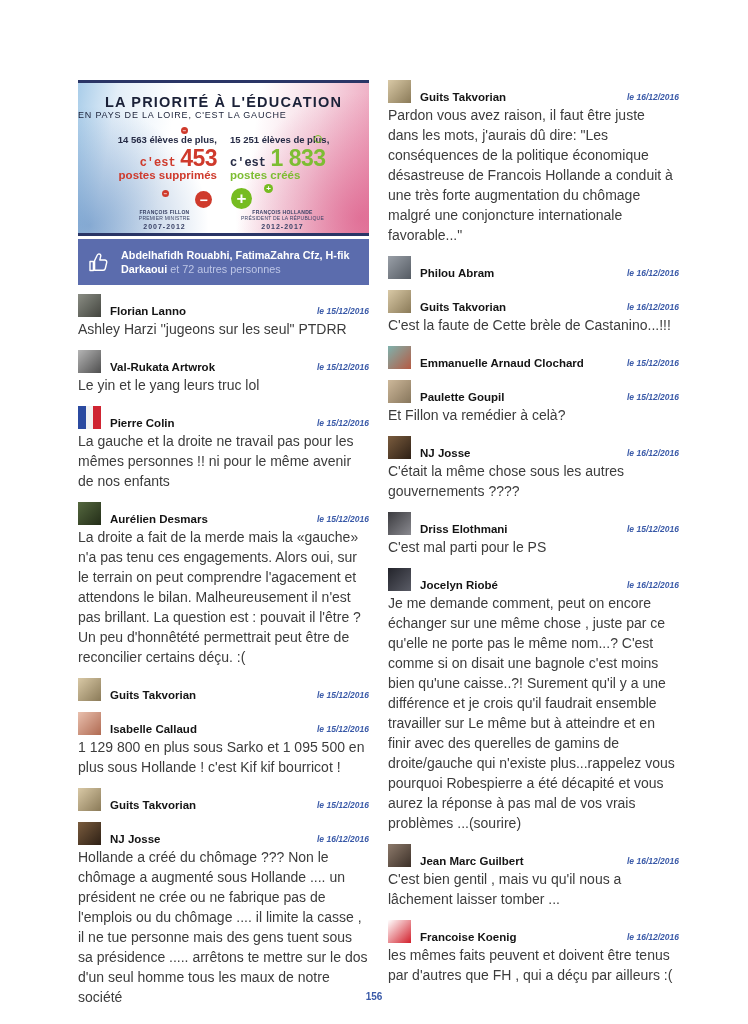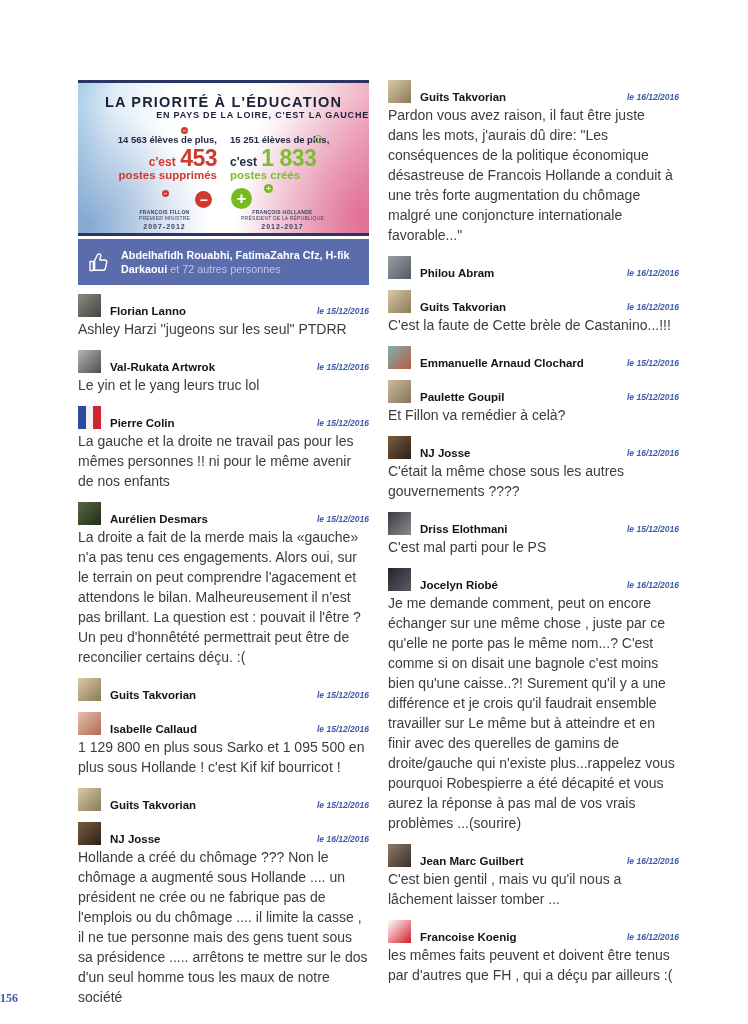--- a/index.html
+++ b/index.html
@@ -14,27 +14,27 @@
   .infographic{
     position:relative;height:150px;overflow:hidden;
     border-top:3px solid #2a3566;border-bottom:3px solid #2a3566;
     background:
       radial-gradient(circle at 4% 95%, rgba(60,115,180,.55), rgba(60,115,180,0) 38%),
       radial-gradient(circle at 97% 90%, rgba(214,70,120,.55), rgba(214,70,120,0) 40%),
       linear-gradient(100deg,#a9cde9 0%,#e3eef8 13%,#ffffff 32%,#ffffff 58%,#f6d9e3 78%,#ec9cb7 100%);
   }
   .ig-title{margin-top:11px;text-align:center;font-size:14.5px;font-weight:800;
     letter-spacing:1.2px;color:#1b2138;}
-  .ig-subtitle{text-align:right;font-size:9px;font-weight:700;letter-spacing:.8px;color:#1b2138;}
+  .ig-subtitle{text-align:left;font-size:9px;font-weight:400;letter-spacing:.8px;color:#1b2138;}
   .ig-stats{position:absolute;left:0;right:0;top:52px;display:flex;justify-content:center;gap:13px;}
   .ig-stat{width:120px;line-height:1.05;}
   .ig-stat.left{text-align:right;}
   .ig-stat.right{text-align:left;}
   .ig-line1{font-size:9.5px;font-weight:700;color:#262b45;margin-bottom:1px;}
-  .ig-cest{font-size:12px;font-weight:700;}
+  .ig-cest{font-size:12px;font-weight:700;font-family:Liberation Mono, monospace;}
   .ig-num{font-size:23px;font-weight:800;letter-spacing:-.5px;}
   .ig-line3{font-size:11.5px;font-weight:700;margin-top:-1px;}
   .red{color:#cf3a2c;} .green{color:#7dbd33;} .navy{color:#262b45;}
   .badge{position:absolute;border-radius:50%;display:flex;align-items:center;justify-content:center;
     color:#fff;font-weight:800;line-height:1;}
   .b-minus-big{left:117px;top:108px;width:17px;height:17px;background:#cf3a2c;font-size:14px;}
   .b-plus-big{left:153px;top:105px;width:21px;height:21px;background:#76bc21;font-size:17px;}
   .b-minus-s1{left:103px;top:44px;width:7px;height:7px;background:#cf3a2c;font-size:6px;}
   .b-minus-s2{left:84px;top:107px;width:7px;height:7px;background:#cf3a2c;font-size:6px;}
   .b-plus-s1{left:186px;top:101px;width:9px;height:9px;background:#76bc21;font-size:8px;}
@@ -54,22 +54,22 @@
 
   
   .comments{margin-top:9px;}
   .comment{margin-bottom:11px;}
   .c-head{display:flex;align-items:flex-end;gap:9px;}
   .avatar{flex:none;width:23px;height:23px;background:#999;}
   .c-author{flex:1;font-weight:700;font-size:11.5px;color:#141414;white-space:nowrap;overflow:hidden;}
   .c-date{flex:none;font-size:8.5px;font-style:italic;font-weight:700;color:#3a5aa8;padding-bottom:1px;}
   .c-text{font-size:14px;line-height:20px;color:#3c3c3c;margin-top:2px;}
 
-  .page-number{position:absolute;left:0;right:0;top:991px;text-align:left;
-    font-size:12px;font-weight:700;color:#3a5aa8;font-family:Liberation Serif, serif;}
+  .page-number{position:absolute;left:0;right:0;top:991px;text-align:center;
+    font-size:10px;font-weight:700;color:#3a5aa8;}
 </style>
 </head>
 <body>
 
 <div class="content">
 
   <div class="col">
 
     <div class="infographic">
       <div class="ig-title">LA PRIORITÉ À L'ÉDUCATION</div>

